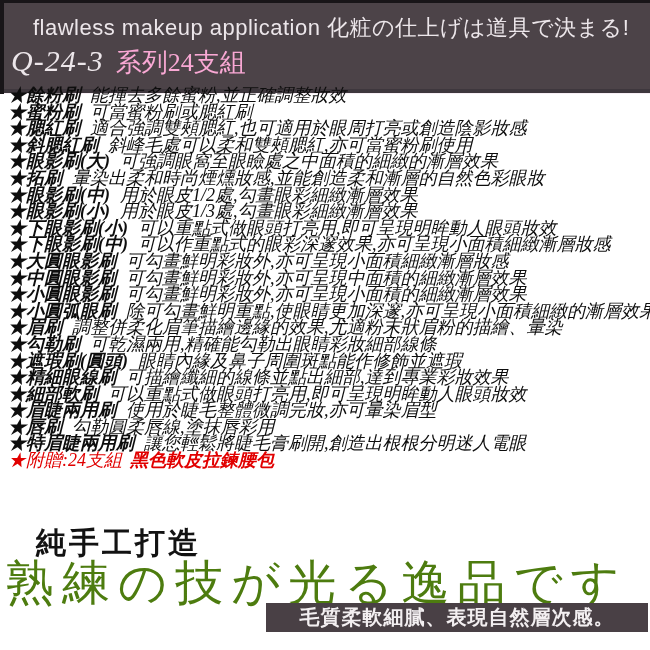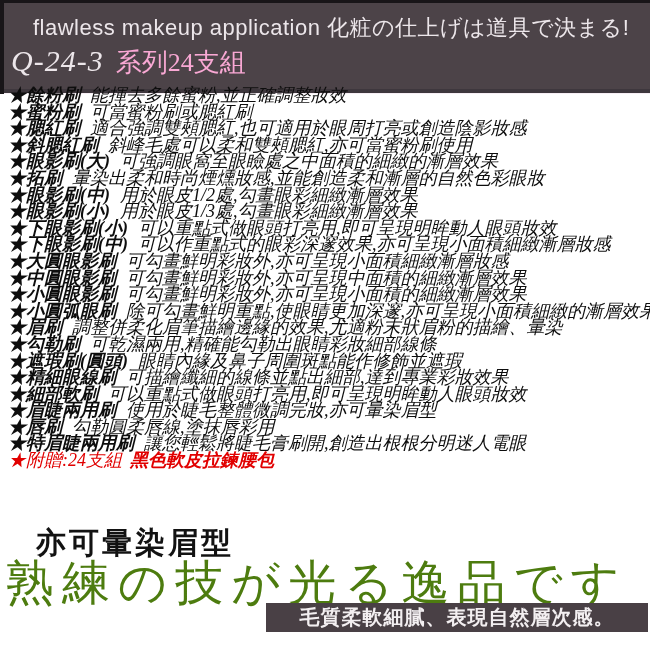--- a/index.html
+++ b/index.html
@@ -159,21 +159,21 @@
 
   <li class="brush-item">
     <span class="b-name">★特眉睫兩用刷</span><span class="b-desc">讓您輕鬆將睫毛膏刷開,創造出根根分明迷人電眼</span>
   </li>
 </ul>
     <div class="bonus">
       <span class="bonus-pre">★附贈:24支組</span><span class="bonus-hl">黑色軟皮拉鍊腰包</span>
     </div>
   </div>
 
-  <div class="handmade">亦可暈染眉型</div>
+  <div class="handmade">純手工打造</div>
 
   <div class="headline">熟練の技が光る逸品です</div>
 
   <div class="bottom-bar">
     <span class="bar-text">毛質柔軟細膩、表現自然層次感。</span>
   </div>
 
 </div>
 
 </body></html>

